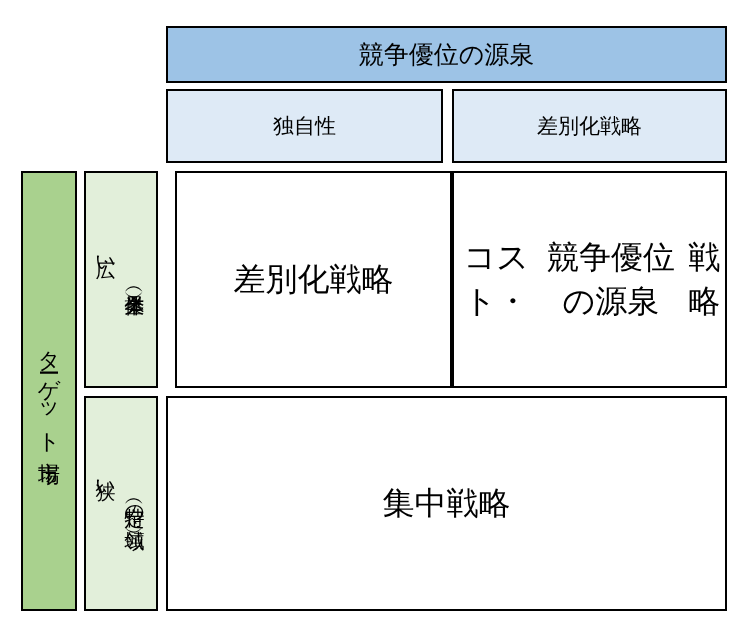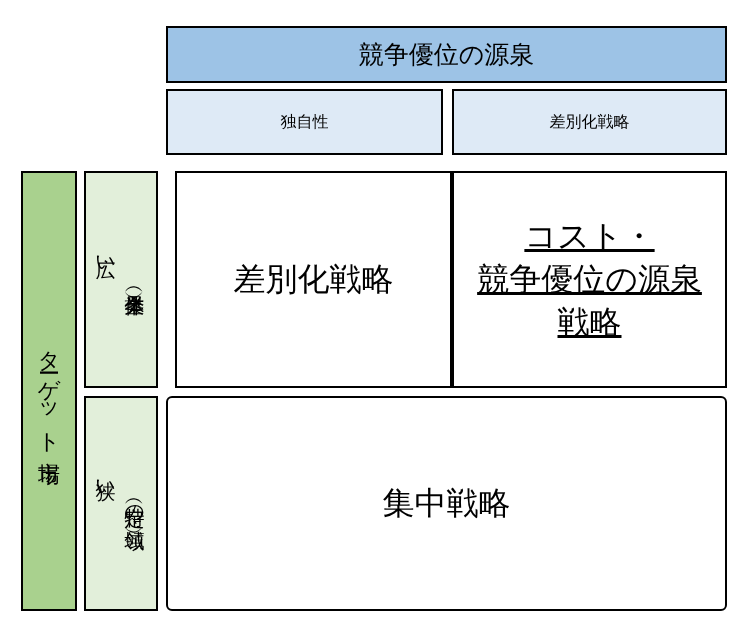--- a/index.html
+++ b/index.html
@@ -27,23 +27,23 @@
     color: var(--text, #000000);
   }
   
   .axis-title {
     left: 166px; top: 26px; width: 561px; height: 57px;
     background: var(--header-blue, #9DC3E6);
     font-size: 25px;
   }
   
   .col-head {
-    top: 89px; height: 66px;
+    top: 89px; height: 74px;
     background: var(--subheader-blue, #DEEAF6);
-    font-size: 16px;
+    font-size: 21px;
   }
   .col-head-1 { left: 166px; width: 277px; }
   .col-head-2 { left: 452px; width: 275px; }
   
   .row-axis {
     left: 21px; top: 171px; width: 56px; height: 440px;
     background: var(--axis-green, #A9D18E);
   }
   .row-axis .vtext {
     writing-mode: vertical-rl;
@@ -70,22 +70,22 @@
   }
   .vcol { display: block; margin: 0 2px; }
   .vcol-main { padding-bottom: 52px; }
   
   .cell {
     background: #FFFFFF;
     font-size: 32px;
   }
   .cell-1 { left: 175px; top: 171px; width: 277px; height: 217px; }
   .cell-2 { left: 452px; top: 171px; width: 275px; height: 217px; }
-  .cell-3 { left: 166px; top: 396px; width: 561px; height: 215px; border-radius: 6px; }
-  .multiline { display: flex; flex-direction: column; line-height: 1.35; text-decoration: underline; }
+  .cell-3 { left: 166px; top: 396px; width: 561px; height: 215px; }
+  .multiline { display: flex; flex-direction: row; line-height: 1.35; }
   .multiline span { display: block; }
 </style>
 </head>
 <body>
 
 <div class="stage">
 
   <div class="box axis-title">
     <span>競争優位の源泉</span>
   </div>

